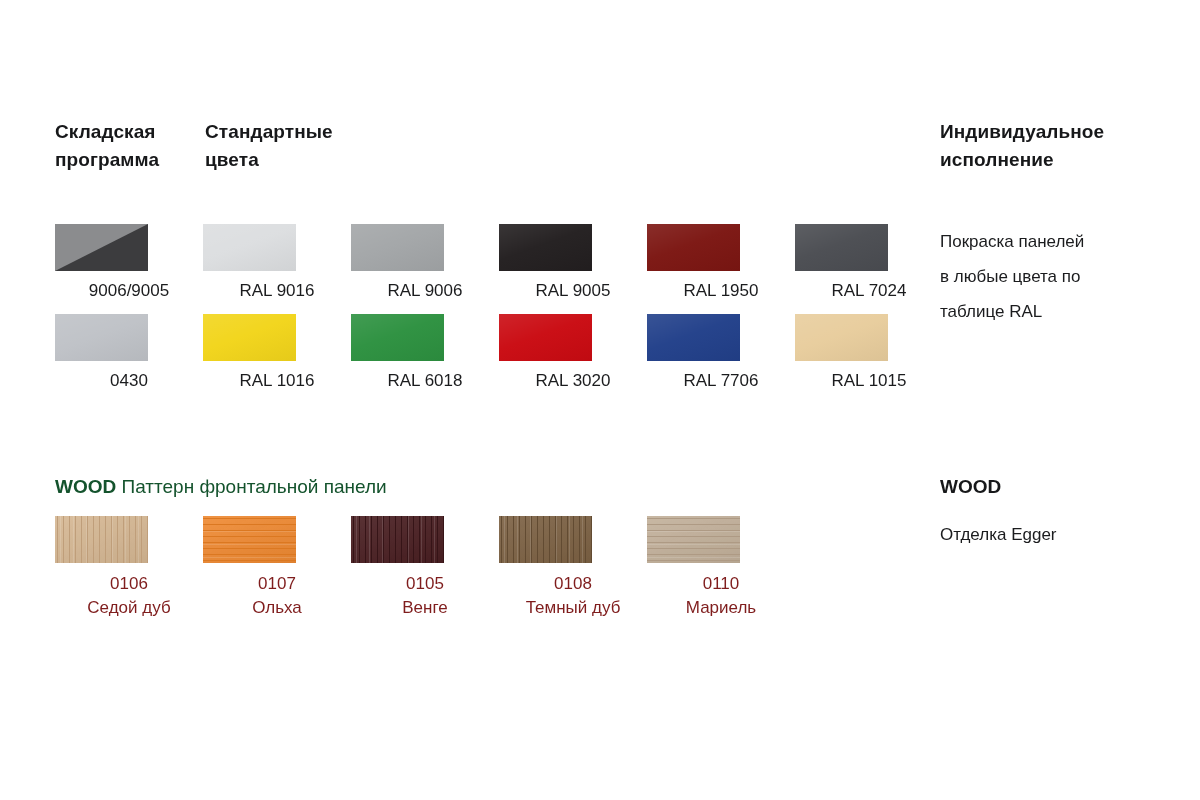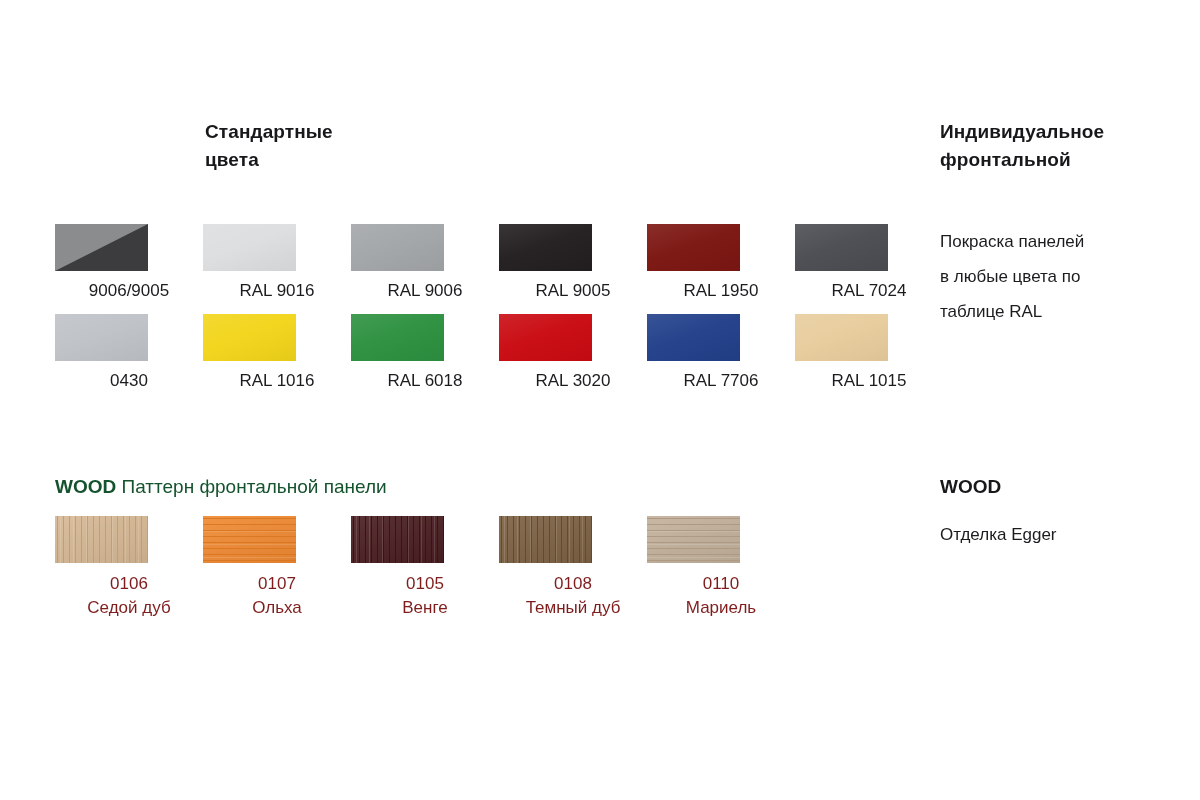--- a/index.html
+++ b/index.html
@@ -134,26 +134,28 @@
     left: 0; top: 0;
     width: 100%;
     height: 100%;
   }
 </style>
 </head>
 <body>
 
 <div class="sheet">
 
+  <div class="col-head" id="head-stock">Складская
+программа</div>
 
   <div class="col-head" id="head-standard">Стандартные
 цвета</div>
 
   <div class="col-head" id="head-custom">Индивидуальное
-фронтальной</div>
+исполнение</div>
 
   <div class="grid" id="ral-grid">
       <div class="cell">
         <div class="swatch split">
           <div class="tri-a" style="background: rgb(139, 140, 142);"></div>
           <div class="tri-b" style="background: rgb(60, 60, 62); clip-path: polygon(0% 100%, 100% 0%, 100% 100%);"></div>
         </div>
         <div class="swatch-label">9006/9005</div>
       </div>
       <div class="cell">

